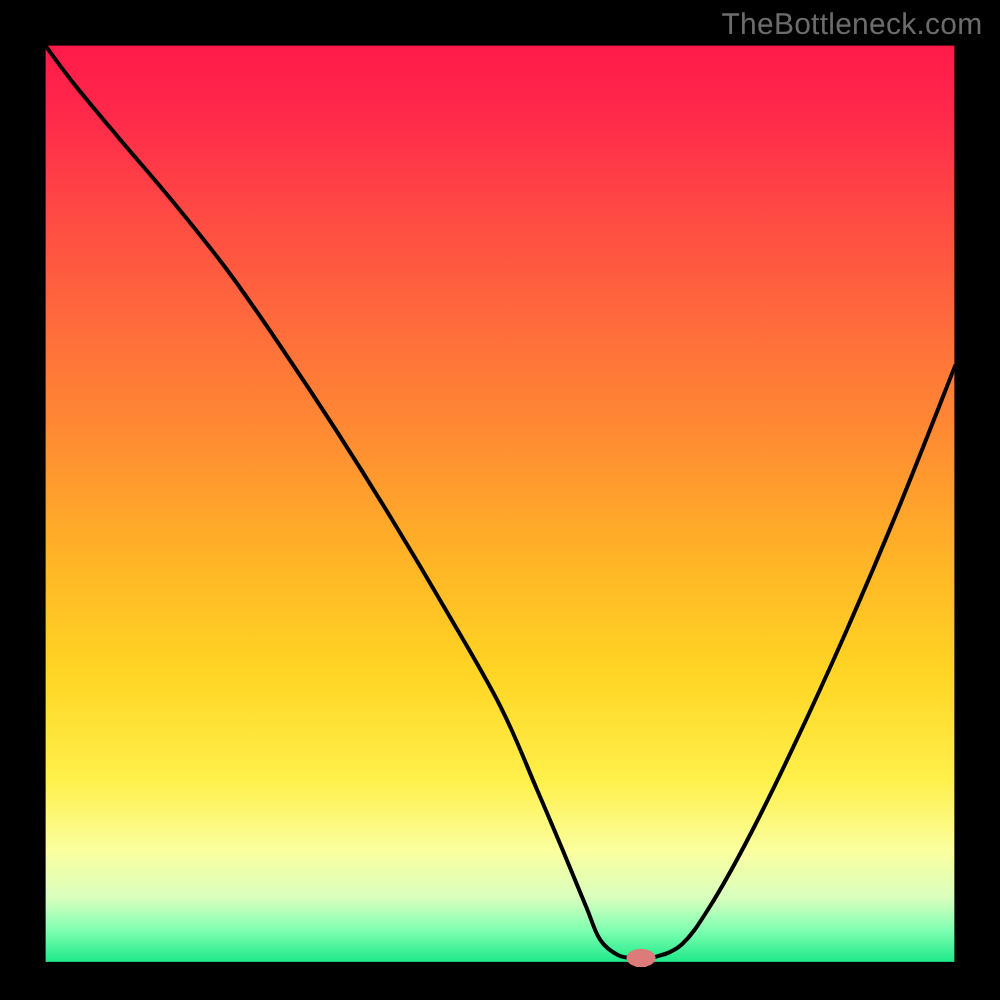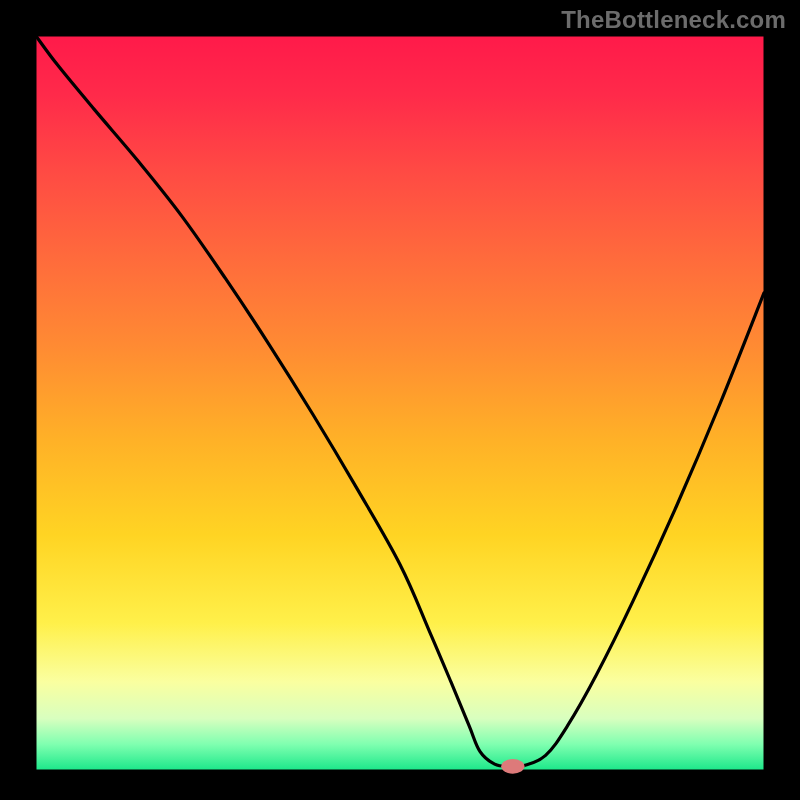--- a/index.html
+++ b/index.html
@@ -21,21 +21,21 @@
   svg {
     display: block;
   }
   .watermark {
     position: absolute;
     top: 6px;
     right: 14px;
     font-family: Arial, Helvetica, sans-serif;
     font-size: 24px;
     color: #6c6c6c;
-    font-weight: 700;
+    font-weight: 400;
     letter-spacing: 0.2px;
     user-select: none;
   }
 </style>
 </head>
 <body>
 
 <div class="wrap">
   <div class="watermark">TheBottleneck.com</div>
   <svg id="plot" width="800" height="800" viewBox="0 0 800 800" preserveAspectRatio="none">

